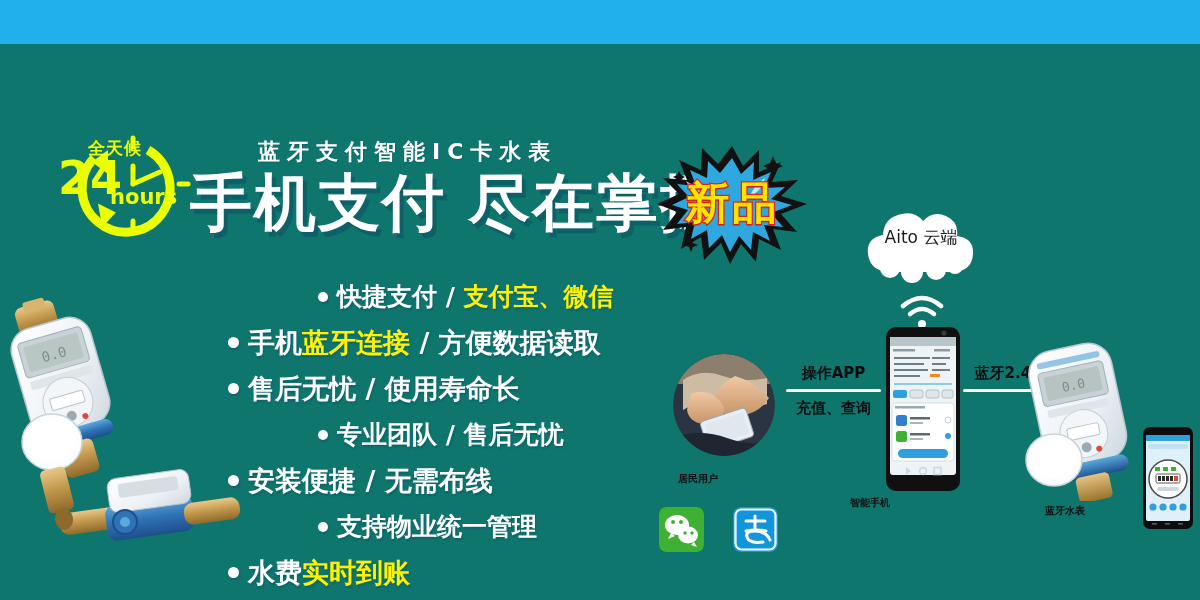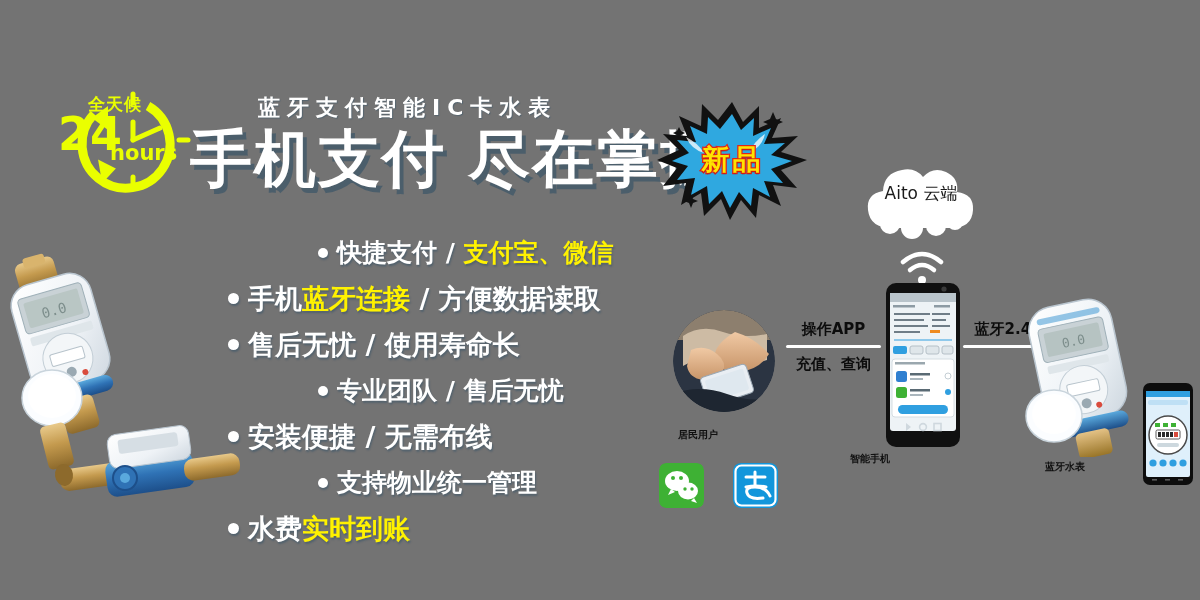--- a/index.html
+++ b/index.html
@@ -3,21 +3,21 @@
 <meta charset="utf-8">
 <style>
   * { margin:0; padding:0; box-sizing:border-box; }
   html,body { width:1200px; height:600px; }
   body {
     font-family:"DejaVu Sans","Liberation Sans",sans-serif;
     background:#22b0ec;
     overflow:hidden;
     position:relative;
   }
-  .stage { position:absolute; inset:0; background:#737373; overflow:hidden; }
+  .stage { position:absolute; inset:0; background:#0f766e; overflow:hidden;margin-top:44px; }
 
   
   .badge24 { position:absolute; left:48px; top:84px; width:150px; height:112px; }
   .badge24 svg { width:100%; height:100%; display:block; }
 
   
   .subtitle {
     position:absolute; left:258px; top:93px;
     font-size:22px; color:#ffffff; letter-spacing:7px;
     font-weight:600; white-space:nowrap;
@@ -29,21 +29,21 @@
     font-weight:bold; letter-spacing:2px; white-space:nowrap;
     text-shadow:4px 5px 0 rgba(10,60,95,.38);
   }
   .headline .gap { display:inline-block; width:22px; }
 
   
   .newburst { position:absolute; left:655px; top:98px; width:155px; height:125px; }
   .newburst svg { width:100%; height:100%; display:block; }
   .newburst .nlabel {
     position:absolute; left:0; right:0; top:50%; transform:translateY(-52%);
-    text-align:center; font-size:28px; font-weight:bold; color:#ffe400;
+    text-align:center; font-size:44px; font-weight:bold; color:#ffe400;
     letter-spacing:3px;
     -webkit-text-stroke:2.5px #e2231a;
     paint-order:stroke fill;
     text-shadow:0 2px 0 rgba(160,20,10,.3);
   }
 
   
   .bullets { position:absolute; left:228px; top:232px; width:470px; }
   .bline {
     display:flex; align-items:center;

